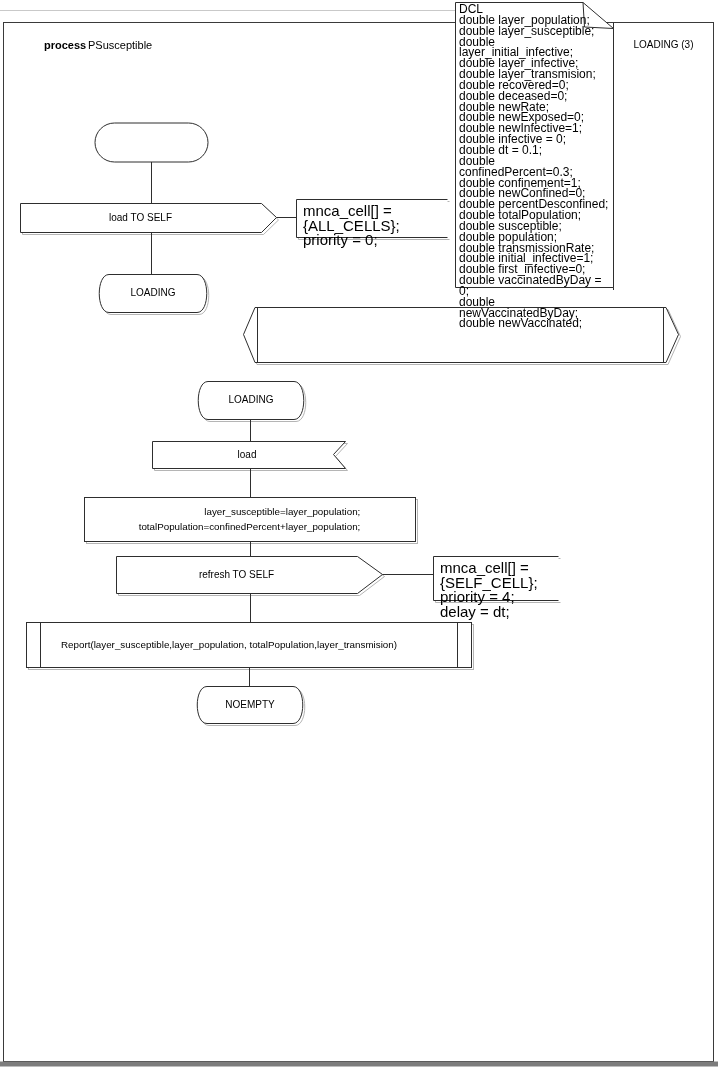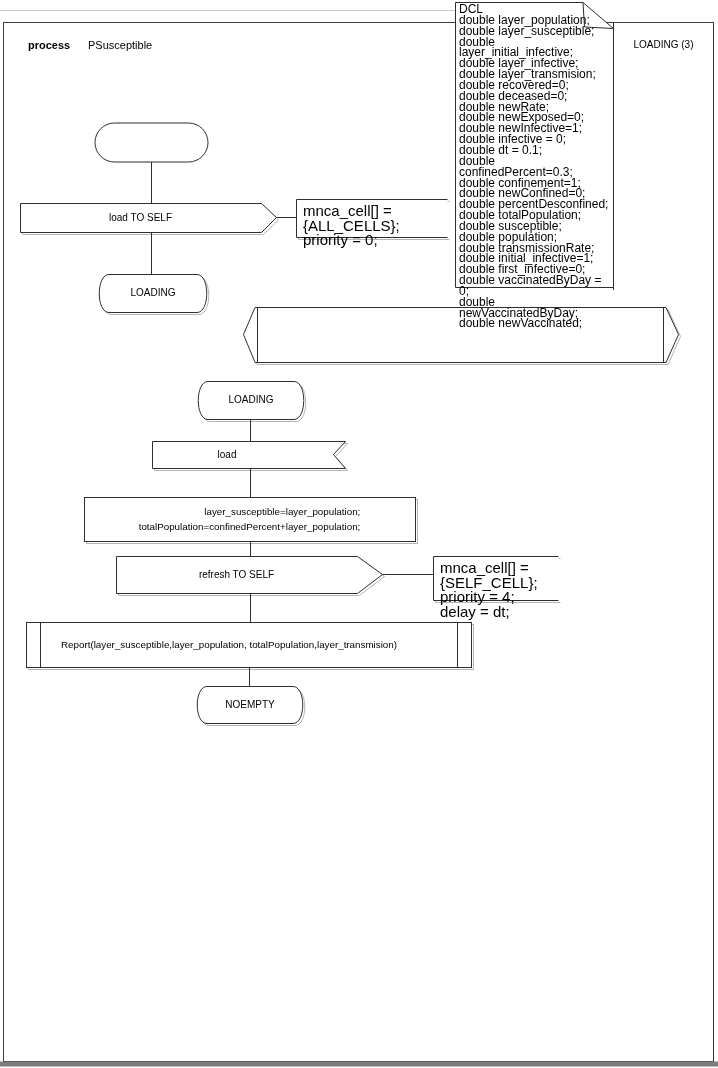--- a/index.html
+++ b/index.html
@@ -77,21 +77,21 @@
       <rect x="26.5" y="622.5" width="445" height="45" fill="#ffffff"></rect>
       <line x1="40.5" y1="622.5" x2="40.5" y2="667.5"></line>
       <line x1="457.5" y1="622.5" x2="457.5" y2="667.5"></line>
       <line x1="249.5" y1="667.5" x2="249.5" y2="686"></line>
 
       <path stroke="#b5b5b5" d="M209,688.5 H295 C308,688.5 308,725.5 295,725.5 H209 C196,725.5 196,688.5 209,688.5 Z"></path>
       <path fill="#ffffff" d="M207,686.5 H293 C306,686.5 306,723.5 293,723.5 H207 C194,723.5 194,686.5 207,686.5 Z"></path>
     </g>
   </svg>
 
-  <div class="hdr" style="left:28px;top:39px;font-weight:bold;position:absolute">process</div>
+  <div class="hdr" style="left:44px;top:39px;font-weight:bold;position:absolute">process</div>
   <div class="hdr" style="left:88px;top:39px;position:absolute">PSusceptible</div>
   <div class="lbl" style="left:613px;top:38px;width:101px;height:14px;">LOADING (3)</div>
 
   <div class="dcl">DCL
 double layer_population;
 double layer_susceptible;
 double layer_initial_infective;
 double layer_infective;
 double layer_transmision;
 double recovered=0;
@@ -117,21 +117,21 @@
 
   <div class="lbl" style="left:20px;top:203px;width:241px;height:29px;">load TO SELF</div>
   <div class="cmt" style="left:303px;top:204px;width:140px;">mnca_cell[] = {ALL_CELLS};
 priority = 0;</div>
 
   <div class="lbl" style="left:96px;top:274px;width:114px;height:38px;">LOADING</div>
 
 
   <div class="lbl" style="left:195px;top:381px;width:112px;height:38px;">LOADING</div>
 
-  <div class="lbl" style="left:136px;top:441px;width:182px;height:27px;">load</div>
+  <div class="lbl" style="left:156px;top:441px;width:182px;height:27px;">load</div>
 
   <div class="lbl small" style="left:84px;top:497px;width:331px;height:44px;">layer_susceptible=layer_population;
 totalPopulation=confinedPercent+layer_population;</div>
 
   <div class="lbl" style="left:116px;top:556px;width:241px;height:37px;">refresh TO SELF</div>
   <div class="cmt" style="left:440px;top:561px;width:120px;">mnca_cell[] = {SELF_CELL};
 priority = 4;
 delay = dt;</div>
 
   <div class="lbl small" style="left:40px;top:622px;width:378px;height:45px;">Report(layer_susceptible,layer_population, totalPopulation,layer_transmision)</div>

